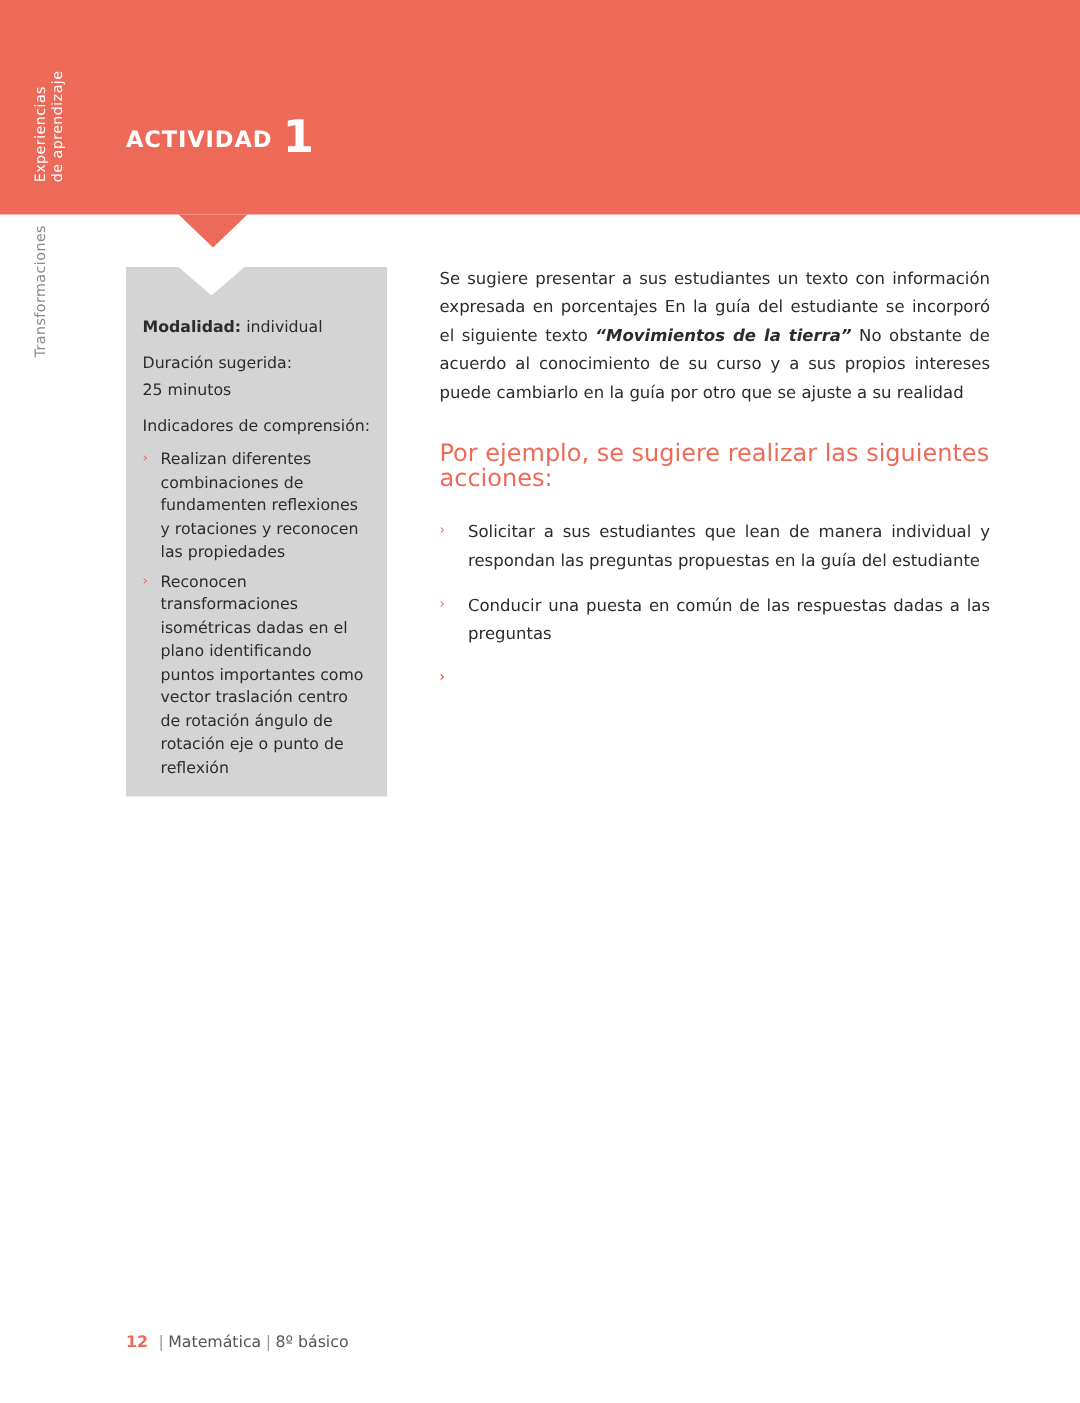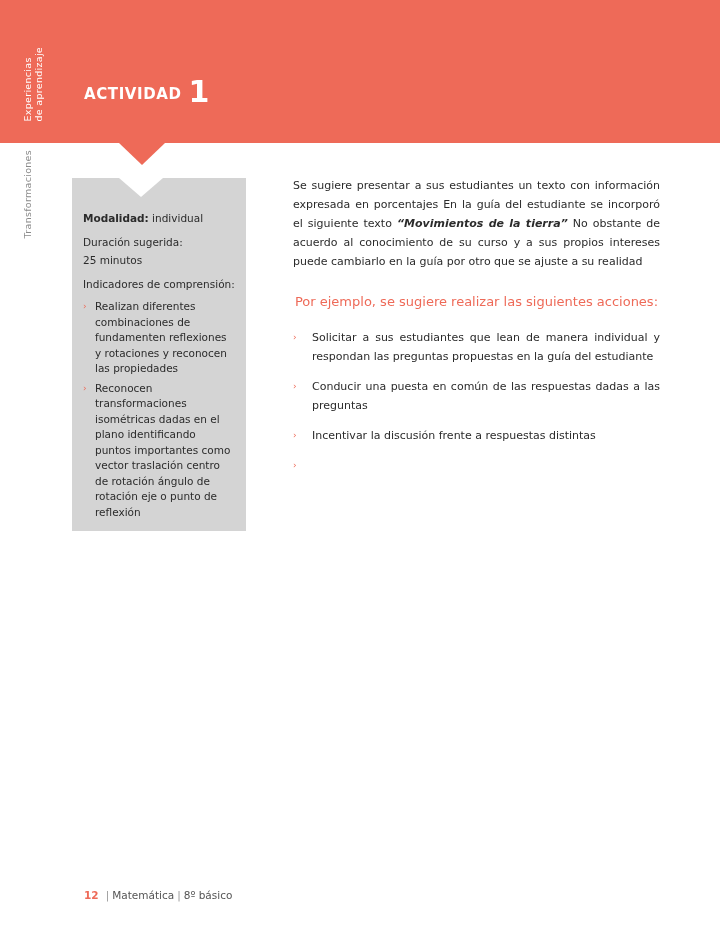--- a/index.html
+++ b/index.html
@@ -78,21 +78,21 @@
   .vlabel-bottom {
     left: 22px;
     top: 150px;
     color: #8a8a8a;
     font-size: 9.5px;
   }
 
   
   .info-box {
     position: absolute;
-    left: 72px;
+    left: 84px;
     top: 178px;
     width: 174px;
     height: 353px;
     background: #d4d4d4;
     box-sizing: border-box;
   }
   
   .info-box-notch {
     position: absolute;
     left: 119px;
@@ -162,26 +162,25 @@
     color: #2b2b2b;
     line-height: 19px;
     text-align: justify;
     margin: 0 0 22px 0;
   }
   .para em {
     font-style: italic;
     font-weight: bold;
   }
   .red-sub {
-    font-size: 13px;
+    font-size: 16px;
     color: #ee6a58;
     line-height: 17px;
     margin: 0 0 18px 0;
     font-weight: normal;
-    text-align: center;
   }
   .action-list {
     list-style: none;
     margin: 0;
     padding: 0;
   }
   .action-list li {
     position: relative;
     padding-left: 19px;
     font-size: 11px;
@@ -275,21 +274,20 @@
     <li>
       <span class="chev">›</span>
       <span>Solicitar a sus estudiantes que lean de manera individual y respondan las preguntas propuestas en la guía del estudiante</span>
     </li>
     <li>
       <span class="chev">›</span>
       <span>Conducir una puesta en común de las respuestas dadas a las preguntas</span>
     </li>
     <li>
       <span class="chev">›</span>
-      <span>Incentivar la discusión frente a respuestas distintas</span>
     </li>
     <li>
       <span class="chev">›</span>
     </li>
   </ul>
 
 
 
 </div>
 

